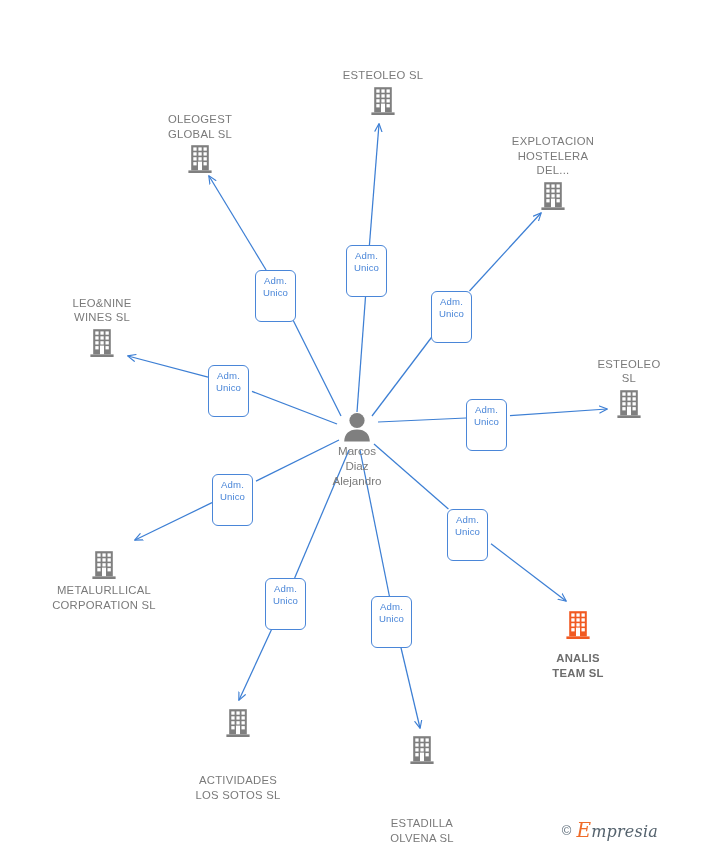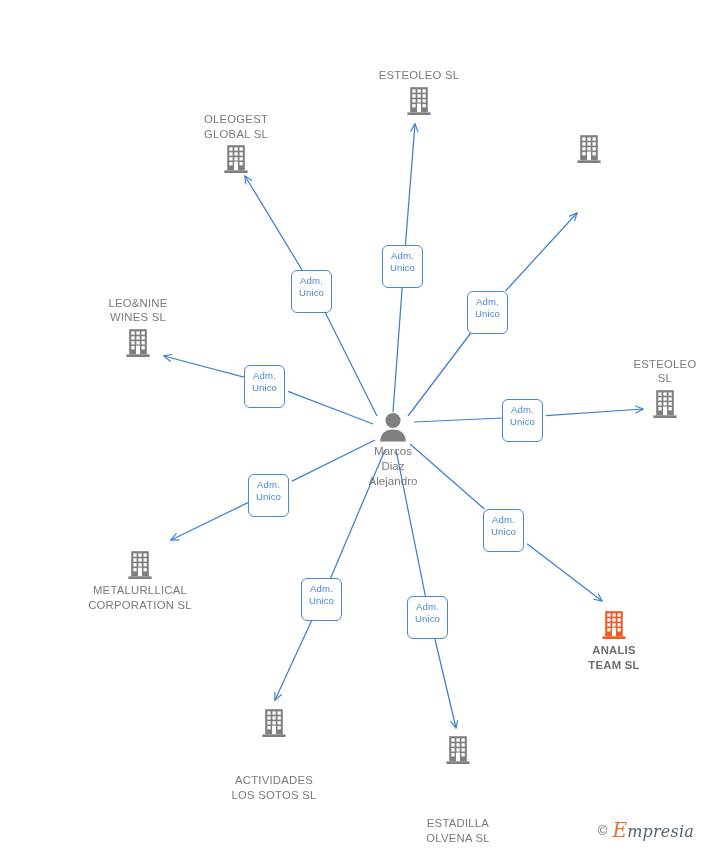--- a/index.html
+++ b/index.html
@@ -14,21 +14,20 @@
     position: relative;
     overflow: hidden;
     font-family: "Liberation Sans", sans-serif;
   }
   #graph-canvas {
     position: absolute;
     left: 0;
     top: 0;
     width: 668px;
     height: 850px;
-    margin-left: 36px;
   }
   #edges-layer {
     position: absolute;
     left: 0;
     top: 0;
     width: 728px;
     height: 850px;
     pointer-events: none;
   }
 
@@ -72,21 +71,21 @@
   
   .edge-chip {
     position: absolute;
     box-sizing: border-box;
     border: 1.3px solid #4a86d8;
     border-radius: 6px;
     background: #ffffff;
     color: #4a86d8;
     font-size: 9.6px;
     line-height: 12.4px;
-    padding: 4px 7px 12px 7px;
+    padding: 4px 7px 21px 7px;
     text-align: center;
     white-space: pre-line;
     letter-spacing: 0.1px;
   }
 
   
   #watermark {
     position: absolute;
     right: 10px;
     bottom: 8px;
@@ -178,20 +177,23 @@
             <rect x="6.3" y="13.2" width="3.3" height="3.3" fill="#ffffff"></rect>
             <rect x="11.4" y="13.2" width="3.3" height="3.3" fill="#ffffff"></rect>
             <rect x="16.5" y="13.2" width="3.3" height="3.3" fill="#ffffff"></rect>
             <rect x="6.3" y="18.1" width="3.3" height="3.3" fill="#ffffff"></rect>
             <rect x="16.5" y="18.1" width="3.3" height="3.3" fill="#ffffff"></rect>
             <rect x="11" y="17.6" width="4" height="8.8" fill="#ffffff"></rect>
             <rect x="1.4" y="26.4" width="23.2" height="2.6" fill="#7f7f7f"></rect>
           </svg></span>
       </div>
       <div class="node label-top" style="left: 553px; top: 134.2px;">
+        <span class="node-label">EXPLOTACION
+HOSTELERA
+DEL...</span>
         <span class="node-icon"><svg width="26" height="30" viewBox="0 0 26 30">
             <path d="M4.2 1.2 H21.8 V26.4 H4.2 Z" fill="#7f7f7f"></path>
             <rect x="6.3" y="3.4" width="3.3" height="3.3" fill="#ffffff"></rect>
             <rect x="11.4" y="3.4" width="3.3" height="3.3" fill="#ffffff"></rect>
             <rect x="16.5" y="3.4" width="3.3" height="3.3" fill="#ffffff"></rect>
             <rect x="6.3" y="8.3" width="3.3" height="3.3" fill="#ffffff"></rect>
             <rect x="11.4" y="8.3" width="3.3" height="3.3" fill="#ffffff"></rect>
             <rect x="16.5" y="8.3" width="3.3" height="3.3" fill="#ffffff"></rect>
             <rect x="6.3" y="13.2" width="3.3" height="3.3" fill="#ffffff"></rect>
             <rect x="11.4" y="13.2" width="3.3" height="3.3" fill="#ffffff"></rect>
@@ -255,21 +257,21 @@
             <rect x="11.4" y="13.2" width="3.3" height="3.3" fill="#ffffff"></rect>
             <rect x="16.5" y="13.2" width="3.3" height="3.3" fill="#ffffff"></rect>
             <rect x="6.3" y="18.1" width="3.3" height="3.3" fill="#ffffff"></rect>
             <rect x="16.5" y="18.1" width="3.3" height="3.3" fill="#ffffff"></rect>
             <rect x="11" y="17.6" width="4" height="8.8" fill="#ffffff"></rect>
             <rect x="1.4" y="26.4" width="23.2" height="2.6" fill="#7f7f7f"></rect>
           </svg></span>
         <span class="node-label">METALURLLICAL
 CORPORATION SL</span>
       </div>
-      <div class="node label-bottom highlight" style="left: 578px; top: 610px;">
+      <div class="node label-bottom highlight" style="left: 578px; top: 610px; gap: 8px;">
         <span class="node-icon"><svg width="26" height="30" viewBox="0 0 26 30">
             <path d="M4.2 1.2 H21.8 V26.4 H4.2 Z" fill="#f15a22"></path>
             <rect x="6.3" y="3.4" width="3.3" height="3.3" fill="#ffffff"></rect>
             <rect x="11.4" y="3.4" width="3.3" height="3.3" fill="#ffffff"></rect>
             <rect x="16.5" y="3.4" width="3.3" height="3.3" fill="#ffffff"></rect>
             <rect x="6.3" y="8.3" width="3.3" height="3.3" fill="#ffffff"></rect>
             <rect x="11.4" y="8.3" width="3.3" height="3.3" fill="#ffffff"></rect>
             <rect x="16.5" y="8.3" width="3.3" height="3.3" fill="#ffffff"></rect>
             <rect x="6.3" y="13.2" width="3.3" height="3.3" fill="#ffffff"></rect>
             <rect x="11.4" y="13.2" width="3.3" height="3.3" fill="#ffffff"></rect>

